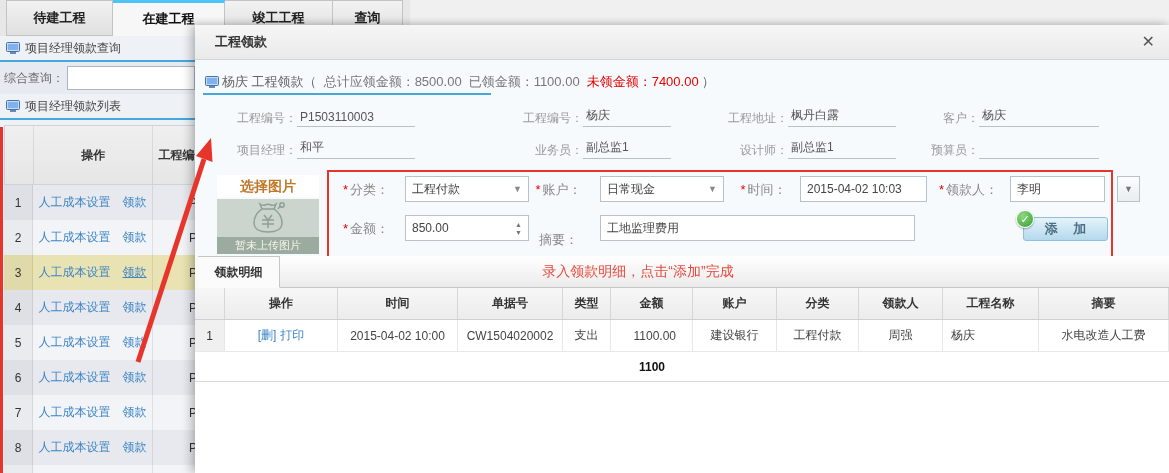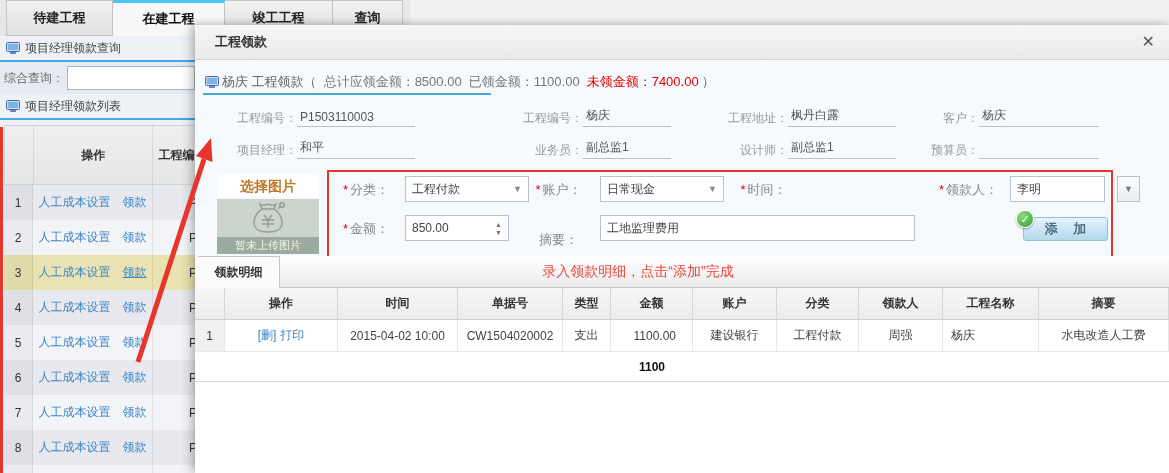--- a/index.html
+++ b/index.html
@@ -286,28 +286,31 @@
         <span class="chev">▼</span>
       </div>
 
       <div class="ebl" style="left:190px;top:9px;width:79px"><span class="star">*</span><span>账户：</span></div>
       <div class="select" style="left:271px;top:4px;width:124px">
         <span>日常现金</span>
         <span class="chev">▼</span>
       </div>
 
       <div class="ebl" style="left:400px;top:9px;width:69px"><span class="star">*</span><span>时间：</span></div>
+      <div class="tinput" style="left:471px;top:4px;width:127px">
+        <span>2015-04-02 10:03</span>
+      </div>
 
       <div class="ebl" style="left:600px;top:9px;width:79px"><span class="star">*</span><span>领款人：</span></div>
       <div class="tinput" style="left:681px;top:4px;width:95px">
         <span>李明</span>
       </div>
 
       <div class="ebl" style="left:0;top:48px;width:74px"><span class="star">*</span><span>金额：</span></div>
-      <div class="tinput" style="left:76px;top:43px;width:104px">
+      <div class="tinput" style="left:76px;top:43px;width:124px">
         <span>850.00</span>
         <span class="spin">
             <span>▲</span>
             <span>▼</span>
           </span>
       </div>
 
       <div class="ebl" style="left:190px;top:59px;width:79px"><span>摘要：</span></div>
       <div class="tinput" style="left:271px;top:43px;width:315px">
         <span>工地监理费用</span>

